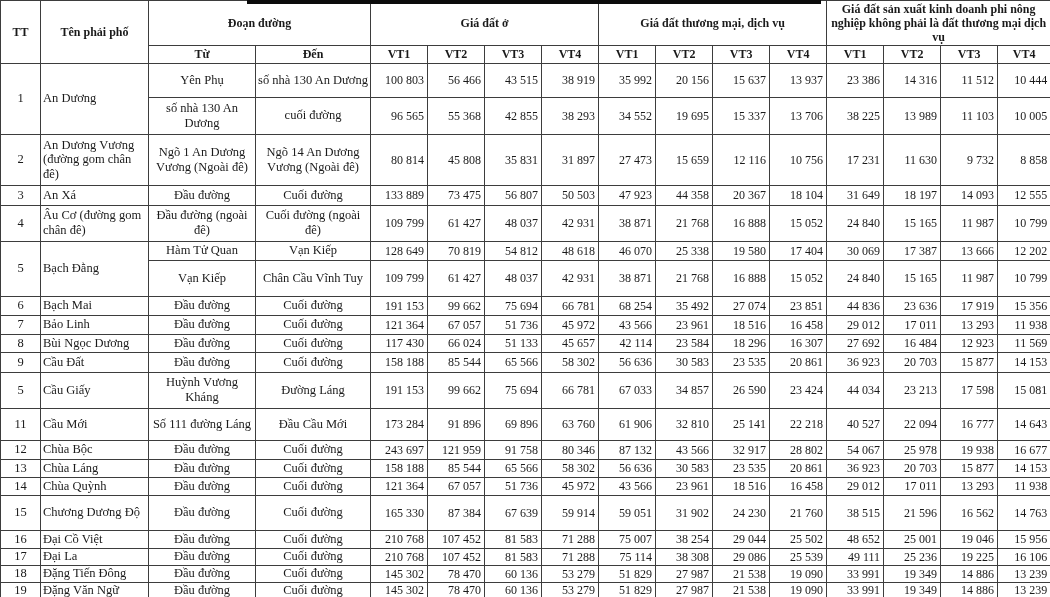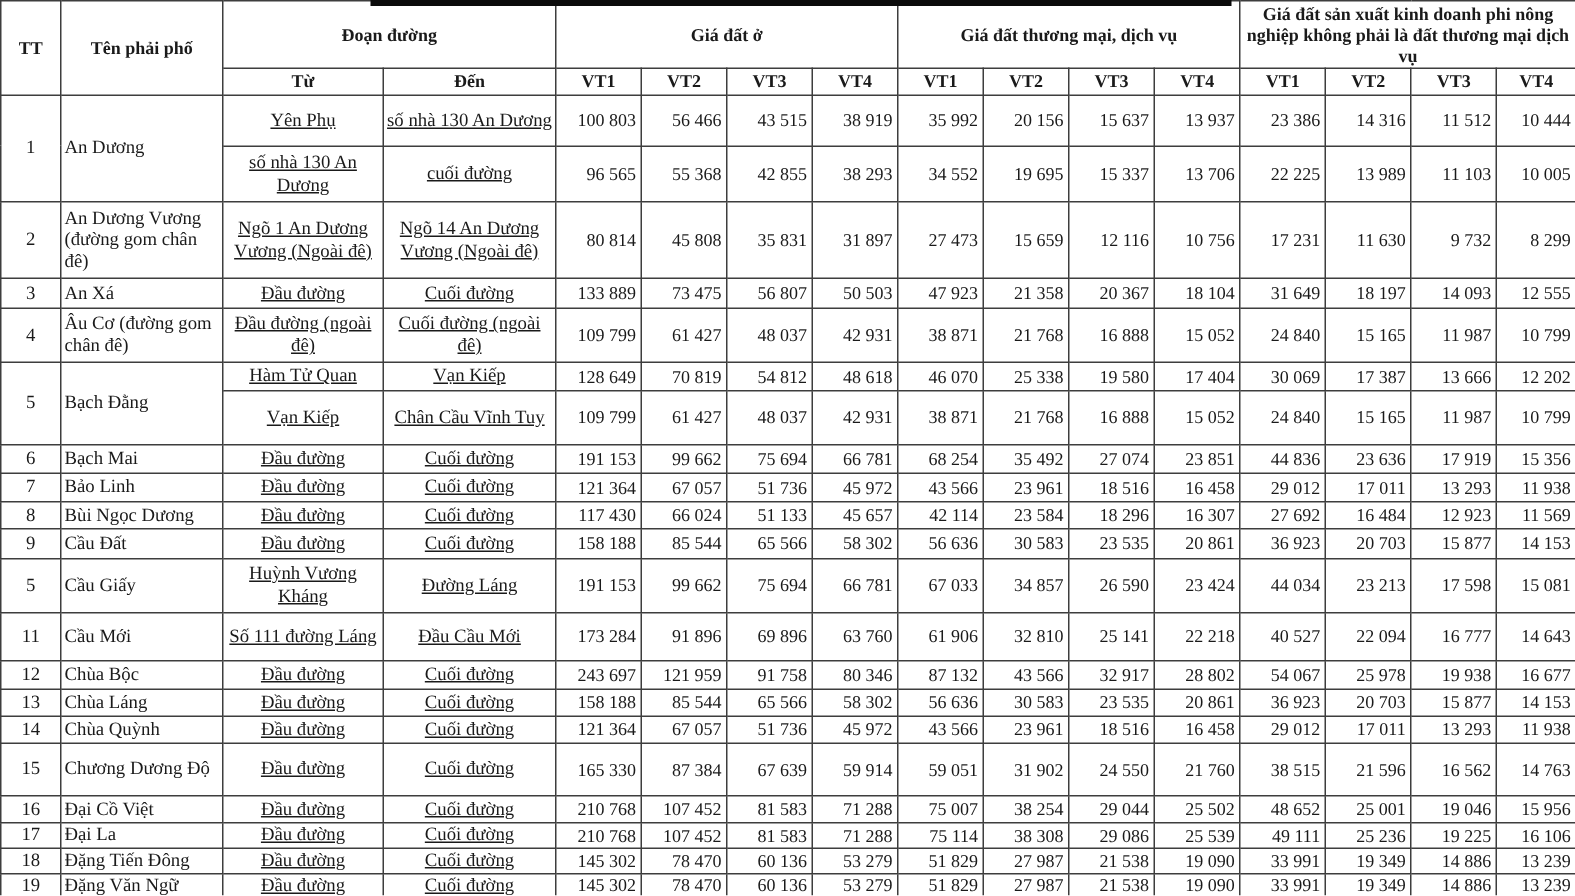--- a/index.html
+++ b/index.html
@@ -56,21 +56,20 @@
     padding: 0 1px;
   }
   td.cell-street {
     font-size: 12.5px;
     padding: 0 2px;
   }
   td.cell-seg {
     text-align: center;
     font-size: 12.5px;
     padding: 0 2px;
-    text-decoration: underline;
   }
   td.cell-num {
     text-align: right;
     font-size: 12px;
     padding: 0 3px 0 1px;
     white-space: nowrap;
   }
 </style>
 </head>
 <body>
@@ -146,54 +145,54 @@
           <td class="cell-seg">số nhà 130 An Dương</td>
           <td class="cell-seg">cuối đường</td>
           <td class="cell-num">96 565</td>
           <td class="cell-num">55 368</td>
           <td class="cell-num">42 855</td>
           <td class="cell-num">38 293</td>
           <td class="cell-num">34 552</td>
           <td class="cell-num">19 695</td>
           <td class="cell-num">15 337</td>
           <td class="cell-num">13 706</td>
-          <td class="cell-num">22 225</td>
+          <td class="cell-num">38 225</td>
           <td class="cell-num">13 989</td>
           <td class="cell-num">11 103</td>
           <td class="cell-num">10 005</td>
         </tr>
         <tr style="height: 51px;">
           <td class="cell-tt" rowspan="1">2</td>
           <td class="cell-street" rowspan="1">An Dương Vương (đường gom chân đê)</td>
           <td class="cell-seg">Ngõ 1 An Dương Vương (Ngoài đê)</td>
           <td class="cell-seg">Ngõ 14 An Dương Vương  (Ngoài đê)</td>
           <td class="cell-num">80 814</td>
           <td class="cell-num">45 808</td>
           <td class="cell-num">35 831</td>
           <td class="cell-num">31 897</td>
           <td class="cell-num">27 473</td>
           <td class="cell-num">15 659</td>
           <td class="cell-num">12 116</td>
           <td class="cell-num">10 756</td>
           <td class="cell-num">17 231</td>
           <td class="cell-num">11 630</td>
           <td class="cell-num">9 732</td>
-          <td class="cell-num">8 299</td>
+          <td class="cell-num">8 858</td>
         </tr>
         <tr style="height: 20px;">
           <td class="cell-tt" rowspan="1">3</td>
           <td class="cell-street" rowspan="1">An Xá</td>
           <td class="cell-seg">Đầu đường</td>
           <td class="cell-seg">Cuối đường</td>
           <td class="cell-num">133 889</td>
           <td class="cell-num">73 475</td>
           <td class="cell-num">56 807</td>
           <td class="cell-num">50 503</td>
           <td class="cell-num">47 923</td>
-          <td class="cell-num">21 358</td>
+          <td class="cell-num">44 358</td>
           <td class="cell-num">20 367</td>
           <td class="cell-num">18 104</td>
           <td class="cell-num">31 649</td>
           <td class="cell-num">18 197</td>
           <td class="cell-num">14 093</td>
           <td class="cell-num">12 555</td>
         </tr>
         <tr style="height: 36px;">
           <td class="cell-tt" rowspan="1">4</td>
           <td class="cell-street" rowspan="1">Âu Cơ (đường gom chân đê)</td>
@@ -412,21 +411,21 @@
           <td class="cell-tt" rowspan="1">15</td>
           <td class="cell-street" rowspan="1">Chương Dương Độ</td>
           <td class="cell-seg">Đầu đường</td>
           <td class="cell-seg">Cuối đường</td>
           <td class="cell-num">165 330</td>
           <td class="cell-num">87 384</td>
           <td class="cell-num">67 639</td>
           <td class="cell-num">59 914</td>
           <td class="cell-num">59 051</td>
           <td class="cell-num">31 902</td>
-          <td class="cell-num">24 550</td>
+          <td class="cell-num">24 230</td>
           <td class="cell-num">21 760</td>
           <td class="cell-num">38 515</td>
           <td class="cell-num">21 596</td>
           <td class="cell-num">16 562</td>
           <td class="cell-num">14 763</td>
         </tr>
         <tr style="height: 18px; padding-left: 44px;">
           <td class="cell-tt" rowspan="1">16</td>
           <td class="cell-street" rowspan="1">Đại Cồ Việt</td>
           <td class="cell-seg">Đầu đường</td>

